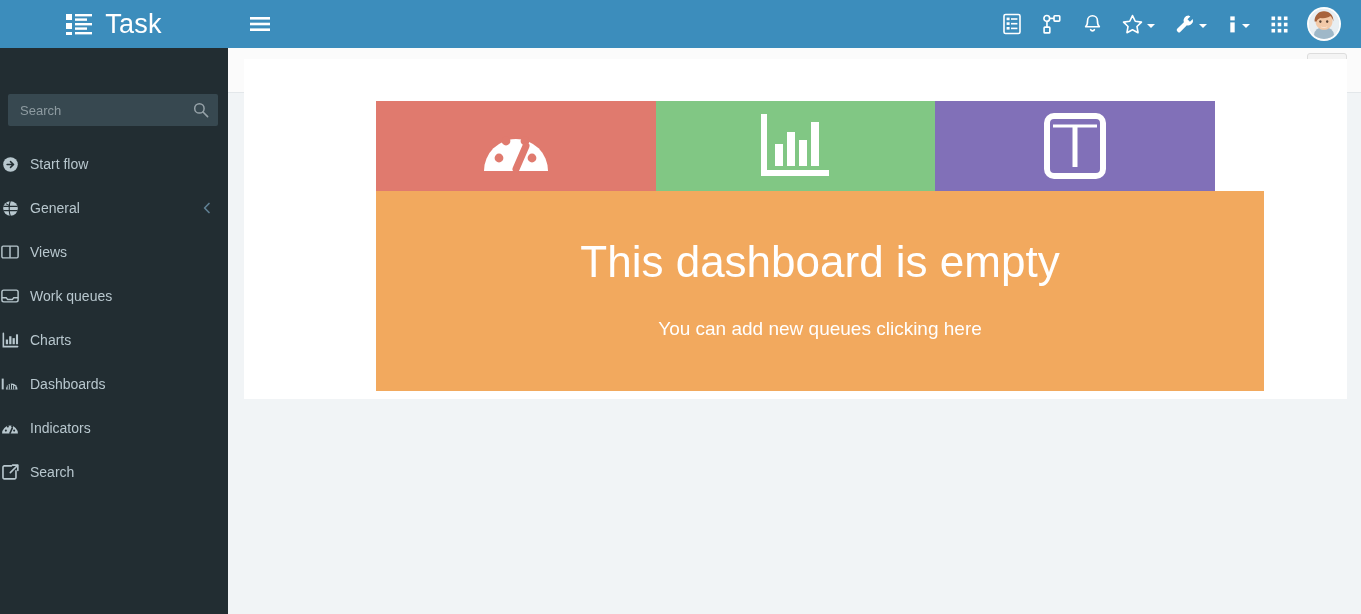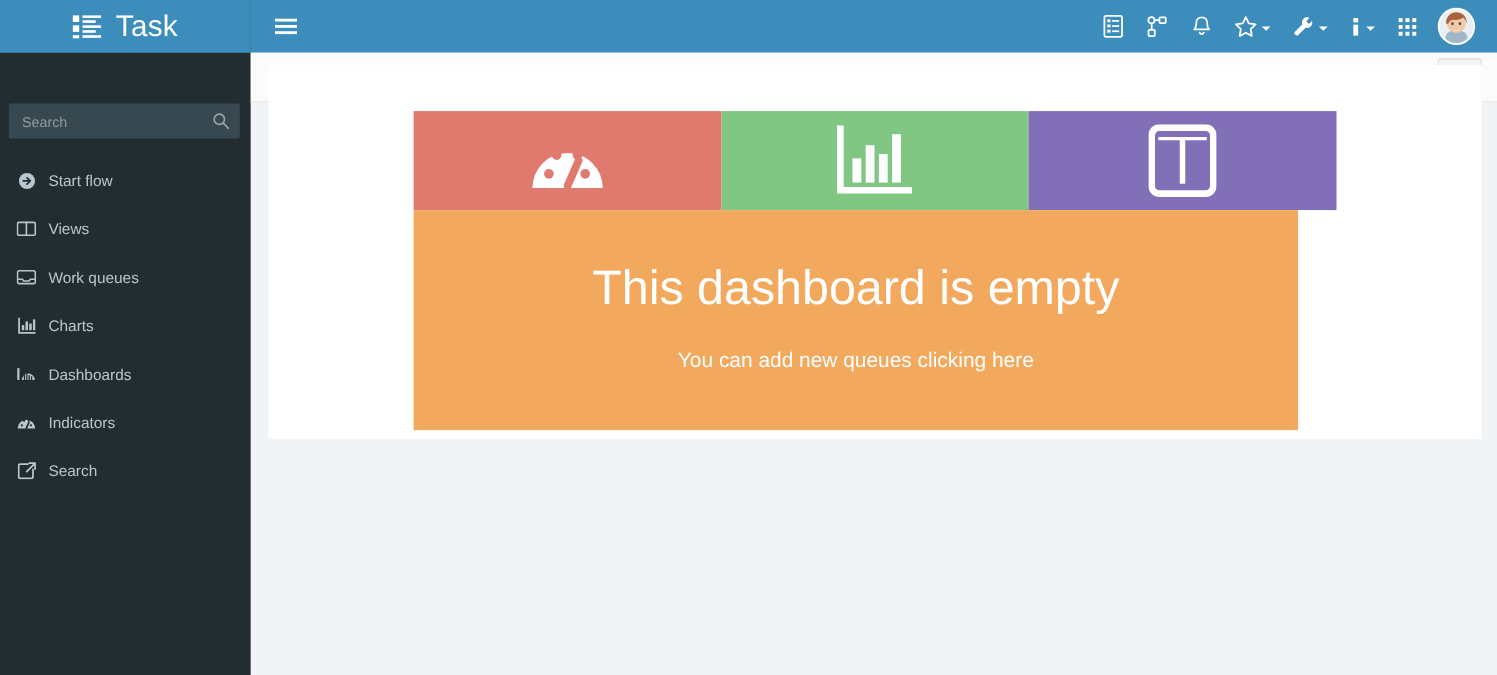--- a/index.html
+++ b/index.html
@@ -46,21 +46,20 @@
   .search-box input::placeholder { color: #8e9ba1; }
   .search-icon {
     position: absolute; right: 9px; top: 8px;
     width: 16px; height: 16px; pointer-events: none;
   }
   .menu { margin-top: 16px; }
   .menu-item {
     position: relative;
     display: flex; align-items: center;
     height: 44px;
-    padding-left: 14px;
     color: #b8c7ce;
     font-size: 14px;
     cursor: pointer;
     text-decoration: none;
   }
   .menu-item .mi-icon {
     width: 20px; height: 18px;
     margin-right: 10px;
     display: inline-flex; align-items: center; justify-content: center;
     flex: 0 0 20px;
@@ -152,21 +151,21 @@
     flex: 1;
     display: flex; align-items: center; justify-content: center;
     cursor: pointer;
   }
   .tile-red { background: #E07A6E; }
   .tile-green { background: #81C784; }
   .tile-purple { background: #8170B8; }
 
   .empty-area {
     position: absolute; left: 132px; top: 132px;
-    width: 804px; height: 200px;
+    width: 888px; height: 200px;
     background: #F2A95E;
     color: #ffffff;
     display: flex; flex-direction: column;
     align-items: center;
     cursor: pointer;
   }
   .empty-title {
     font-size: 44px; font-weight: 300;
     margin-top: 47px;
     line-height: 1.1;
@@ -214,20 +213,33 @@
       <a class="menu-item">
         <span class="mi-icon">
           <svg width="17" height="17" viewBox="0 0 20 20">
             <circle cx="10" cy="10" r="8.6" fill="#b8c7ce"></circle>
             <path d="M6 10h7M10 6.6L13.6 10 10 13.4" fill="none" stroke="#222D32" stroke-width="1.8" stroke-linecap="round" stroke-linejoin="round"></path>
           </svg>
         </span>
         <span class="mi-label">Start flow</span>
       </a>
 
+      <a class="menu-item">
+        <span class="mi-icon">
+          <svg width="17" height="17" viewBox="0 0 20 20">
+            <circle cx="10" cy="10" r="8.6" fill="#b8c7ce"></circle>
+            <path d="M10 1.4c-2 2.4-2 14.8 0 17.2M1.6 7.5h16.8M1.6 12.5h16.8" fill="none" stroke="#222D32" stroke-width="1.3"></path>
+            <path d="M4.5 4.2c1.6 1.4 3 1.1 4.4 2.6" fill="none" stroke="#222D32" stroke-width="1.2"></path>
+          </svg>
+        </span>
+        <span class="mi-label">General</span>
+        <svg class="mi-arrow" viewBox="0 0 10 12">
+          <path d="M7 1.5L2.6 6 7 10.5" fill="none" stroke="#5f7f92" stroke-width="1.7" stroke-linecap="round" stroke-linejoin="round"></path>
+        </svg>
+      </a>
 
       <a class="menu-item">
         <span class="mi-icon">
           <svg width="18" height="16" viewBox="0 0 20 17">
             <rect x="1" y="2" width="18" height="13" rx="1.4" fill="none" stroke="#b8c7ce" stroke-width="1.6"></rect>
             <line x1="10" y1="2" x2="10" y2="15" stroke="#b8c7ce" stroke-width="1.6"></line>
           </svg>
         </span>
         <span class="mi-label">Views</span>
       </a>

